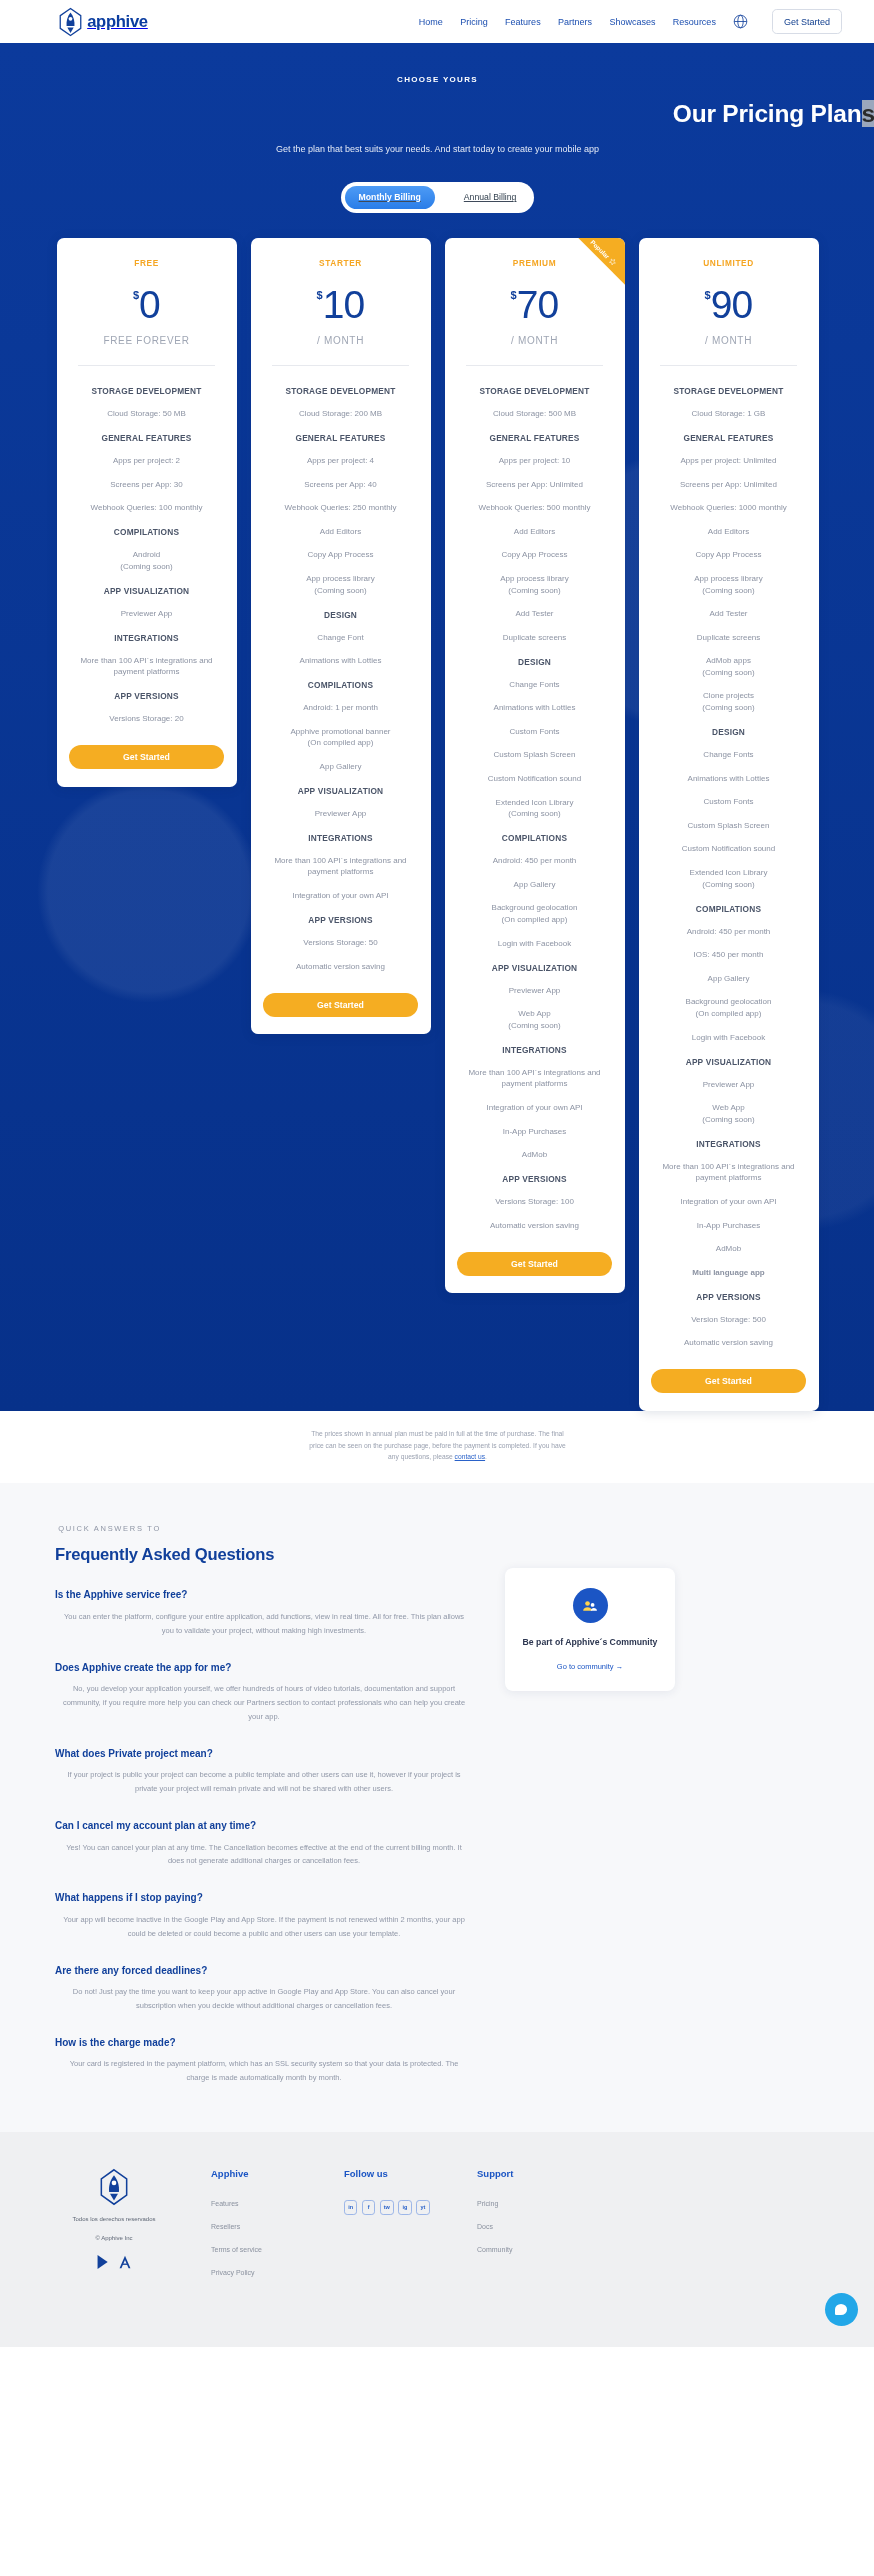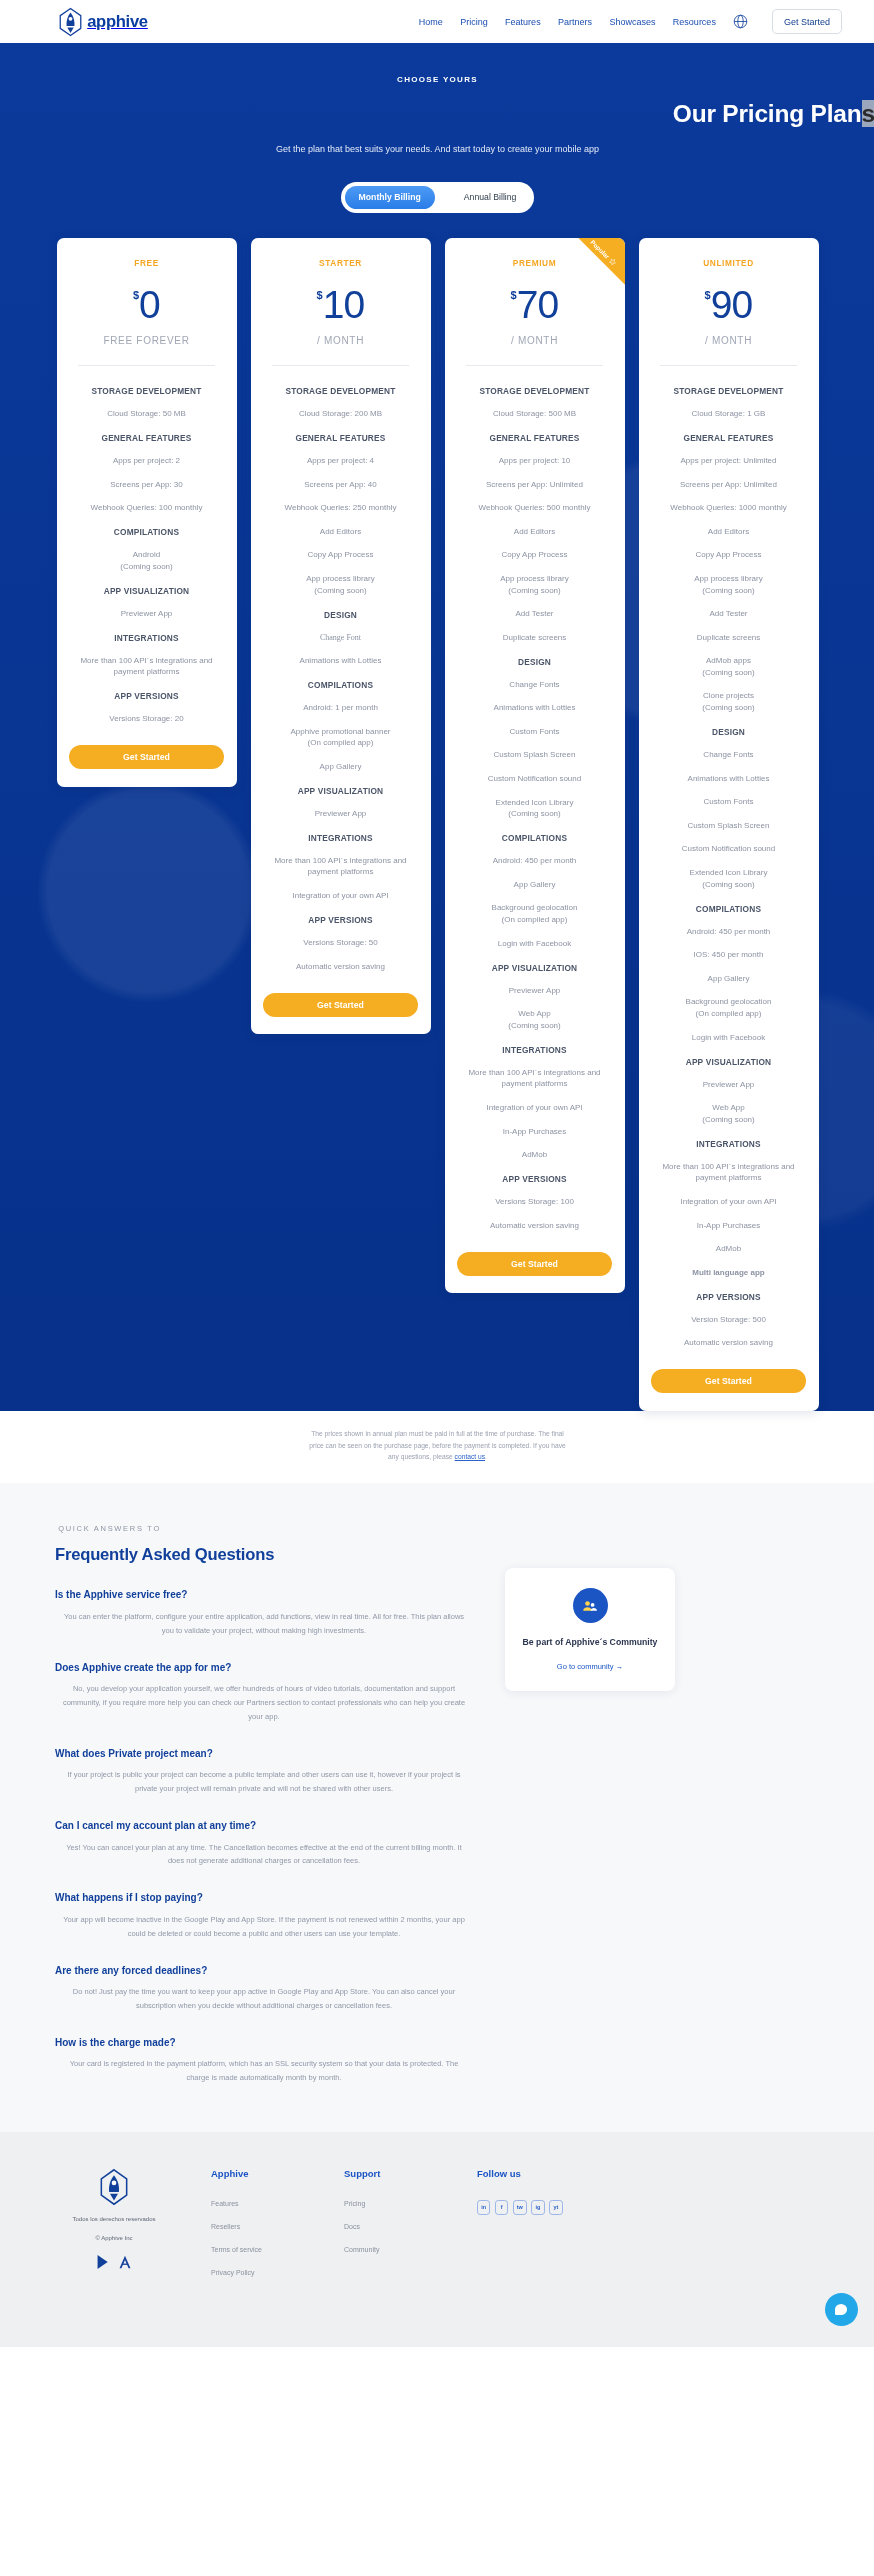--- a/index.html
+++ b/index.html
@@ -88,20 +88,21 @@
   }
 
   
   .billing-wrap { display: flex; justify-content: center; margin-top: 28px; }
   .billing {
     background: #ffffff;
     border-radius: 17.4px;
     padding: 4px;
     display: flex;
     gap: 15px;
+    text-decoration: underline;
   }
   .billing button {
     font-family: inherit;
     border: none;
     border-radius: 14px;
     font-size: 8.7px;
     padding: 6.3px 14px;
     cursor: pointer;
     background: transparent;
     color: #33414f;
@@ -440,21 +441,21 @@
           <div class="feat" style="white-space: pre-line;">Cloud Storage: 200 MB</div>
           <div class="feat-head" style="white-space: pre-line;">GENERAL FEATURES</div>
           <div class="feat" style="white-space: pre-line;">Apps per project: 4</div>
           <div class="feat" style="white-space: pre-line;">Screens per App: 40</div>
           <div class="feat" style="white-space: pre-line;">Webhook Queries: 250 monthly</div>
           <div class="feat" style="white-space: pre-line;">Add Editors</div>
           <div class="feat" style="white-space: pre-line;">Copy App Process</div>
           <div class="feat" style="white-space: pre-line;">App process library
 (Coming soon)</div>
           <div class="feat-head" style="white-space: pre-line;">DESIGN</div>
-          <div class="feat" style="white-space: pre-line; font-family: Liberation Serif, serif;">Change Font</div>
+          <div class="feat" style="white-space: pre-line;">Change Font</div>
           <div class="feat" style="white-space: pre-line;">Animations with Lotties</div>
           <div class="feat-head" style="white-space: pre-line;">COMPILATIONS</div>
           <div class="feat" style="white-space: pre-line;">Android: 1 per month</div>
           <div class="feat" style="white-space: pre-line;">Apphive promotional banner
 (On compiled app)</div>
           <div class="feat" style="white-space: pre-line;">App Gallery</div>
           <div class="feat-head" style="white-space: pre-line;">APP VISUALIZATION</div>
           <div class="feat" style="white-space: pre-line;">Previewer App</div>
           <div class="feat-head" style="white-space: pre-line;">INTEGRATIONS</div>
           <div class="feat" style="white-space: pre-line;">More than 100 API´s integrations and payment platforms</div>
@@ -650,34 +651,34 @@
 
   <div class="f-col">
     <div class="f-col-title">Apphive</div>
     <a class="f-link" href="#">Features</a>
     <a class="f-link" href="#">Resellers</a>
     <a class="f-link" href="#">Terms of service</a>
     <a class="f-link" href="#">Privacy Policy</a>
   </div>
 
   <div class="f-col">
-    <div class="f-col-title">Support</div>
-    <a class="f-link" href="#">Pricing</a>
-    <a class="f-link" href="#">Docs</a>
-    <a class="f-link" href="#">Community</a>
-  </div>
-
-  <div class="f-col">
     <div class="f-col-title">Follow us</div>
     <div class="social-row" id="socials">
         <a class="social" href="#">in</a>
         <a class="social" href="#">f</a>
         <a class="social" href="#">tw</a>
         <a class="social" href="#">ig</a>
         <a class="social" href="#">yt</a>
       </div>
   </div>
 
+  <div class="f-col">
+    <div class="f-col-title">Support</div>
+    <a class="f-link" href="#">Pricing</a>
+    <a class="f-link" href="#">Docs</a>
+    <a class="f-link" href="#">Community</a>
+  </div>
+
   <div class="chat-bubble">
     <span></span>
   </div>
 </div>
 
 
 </body></html>

